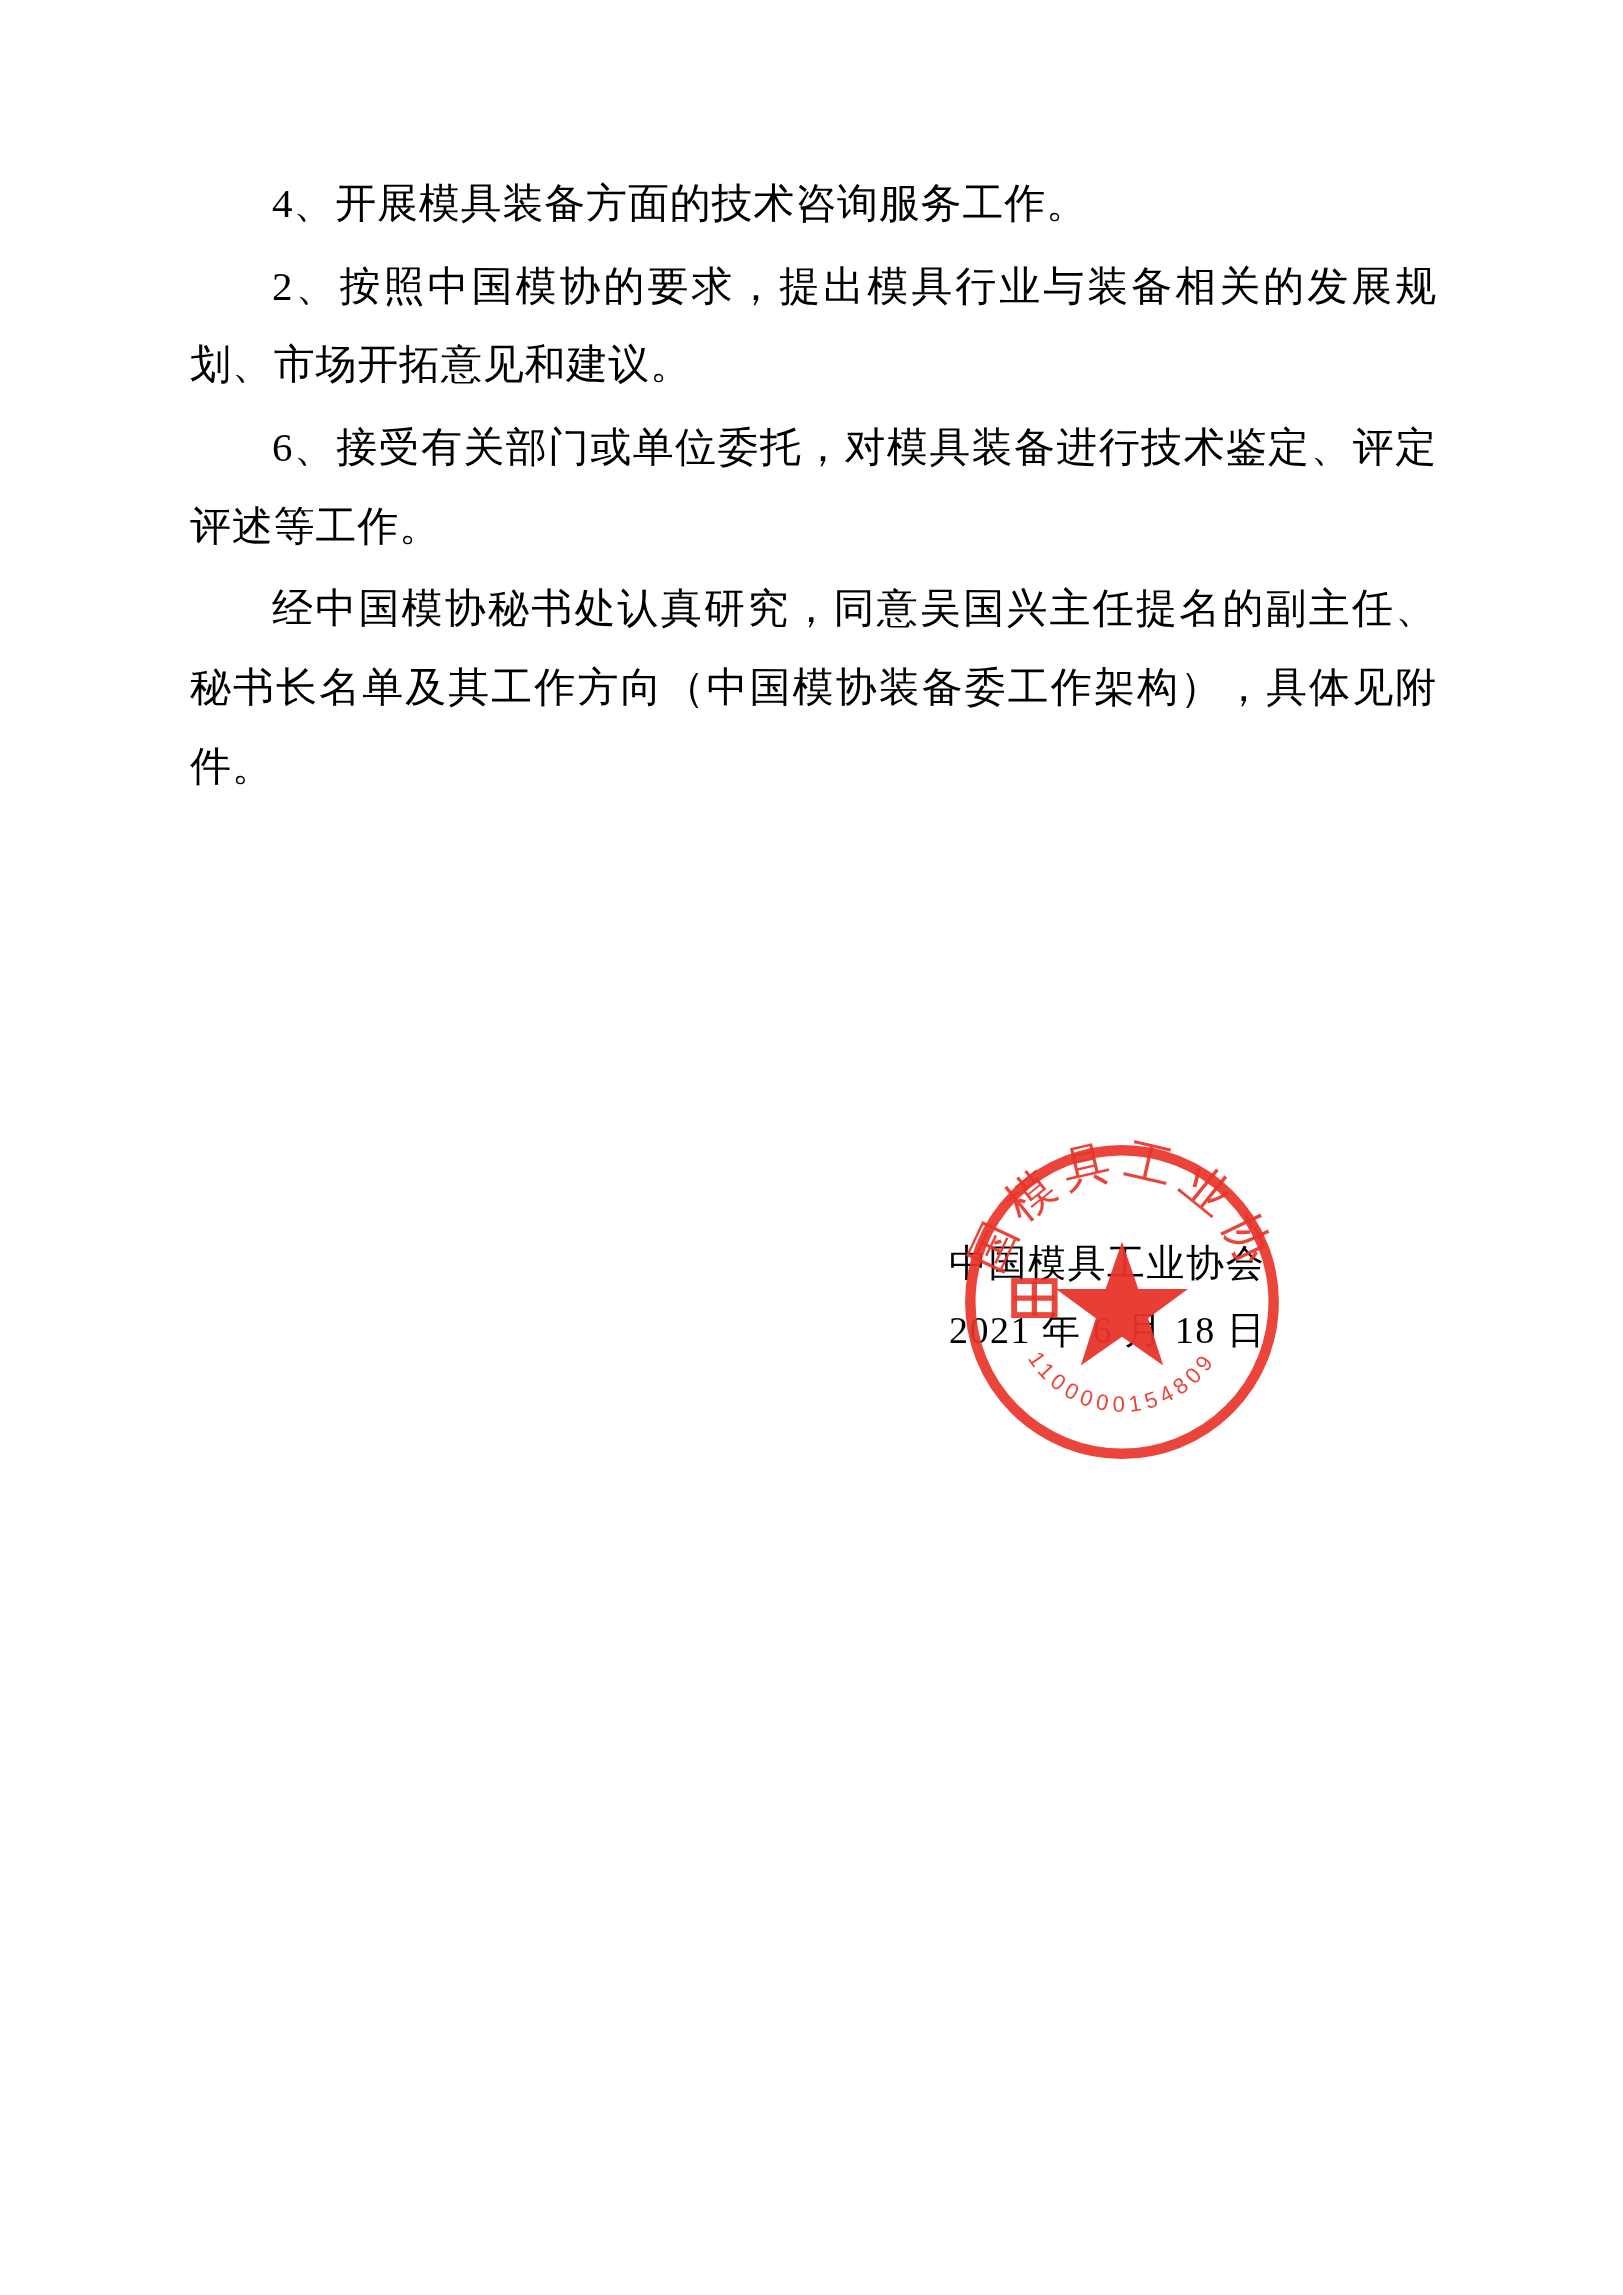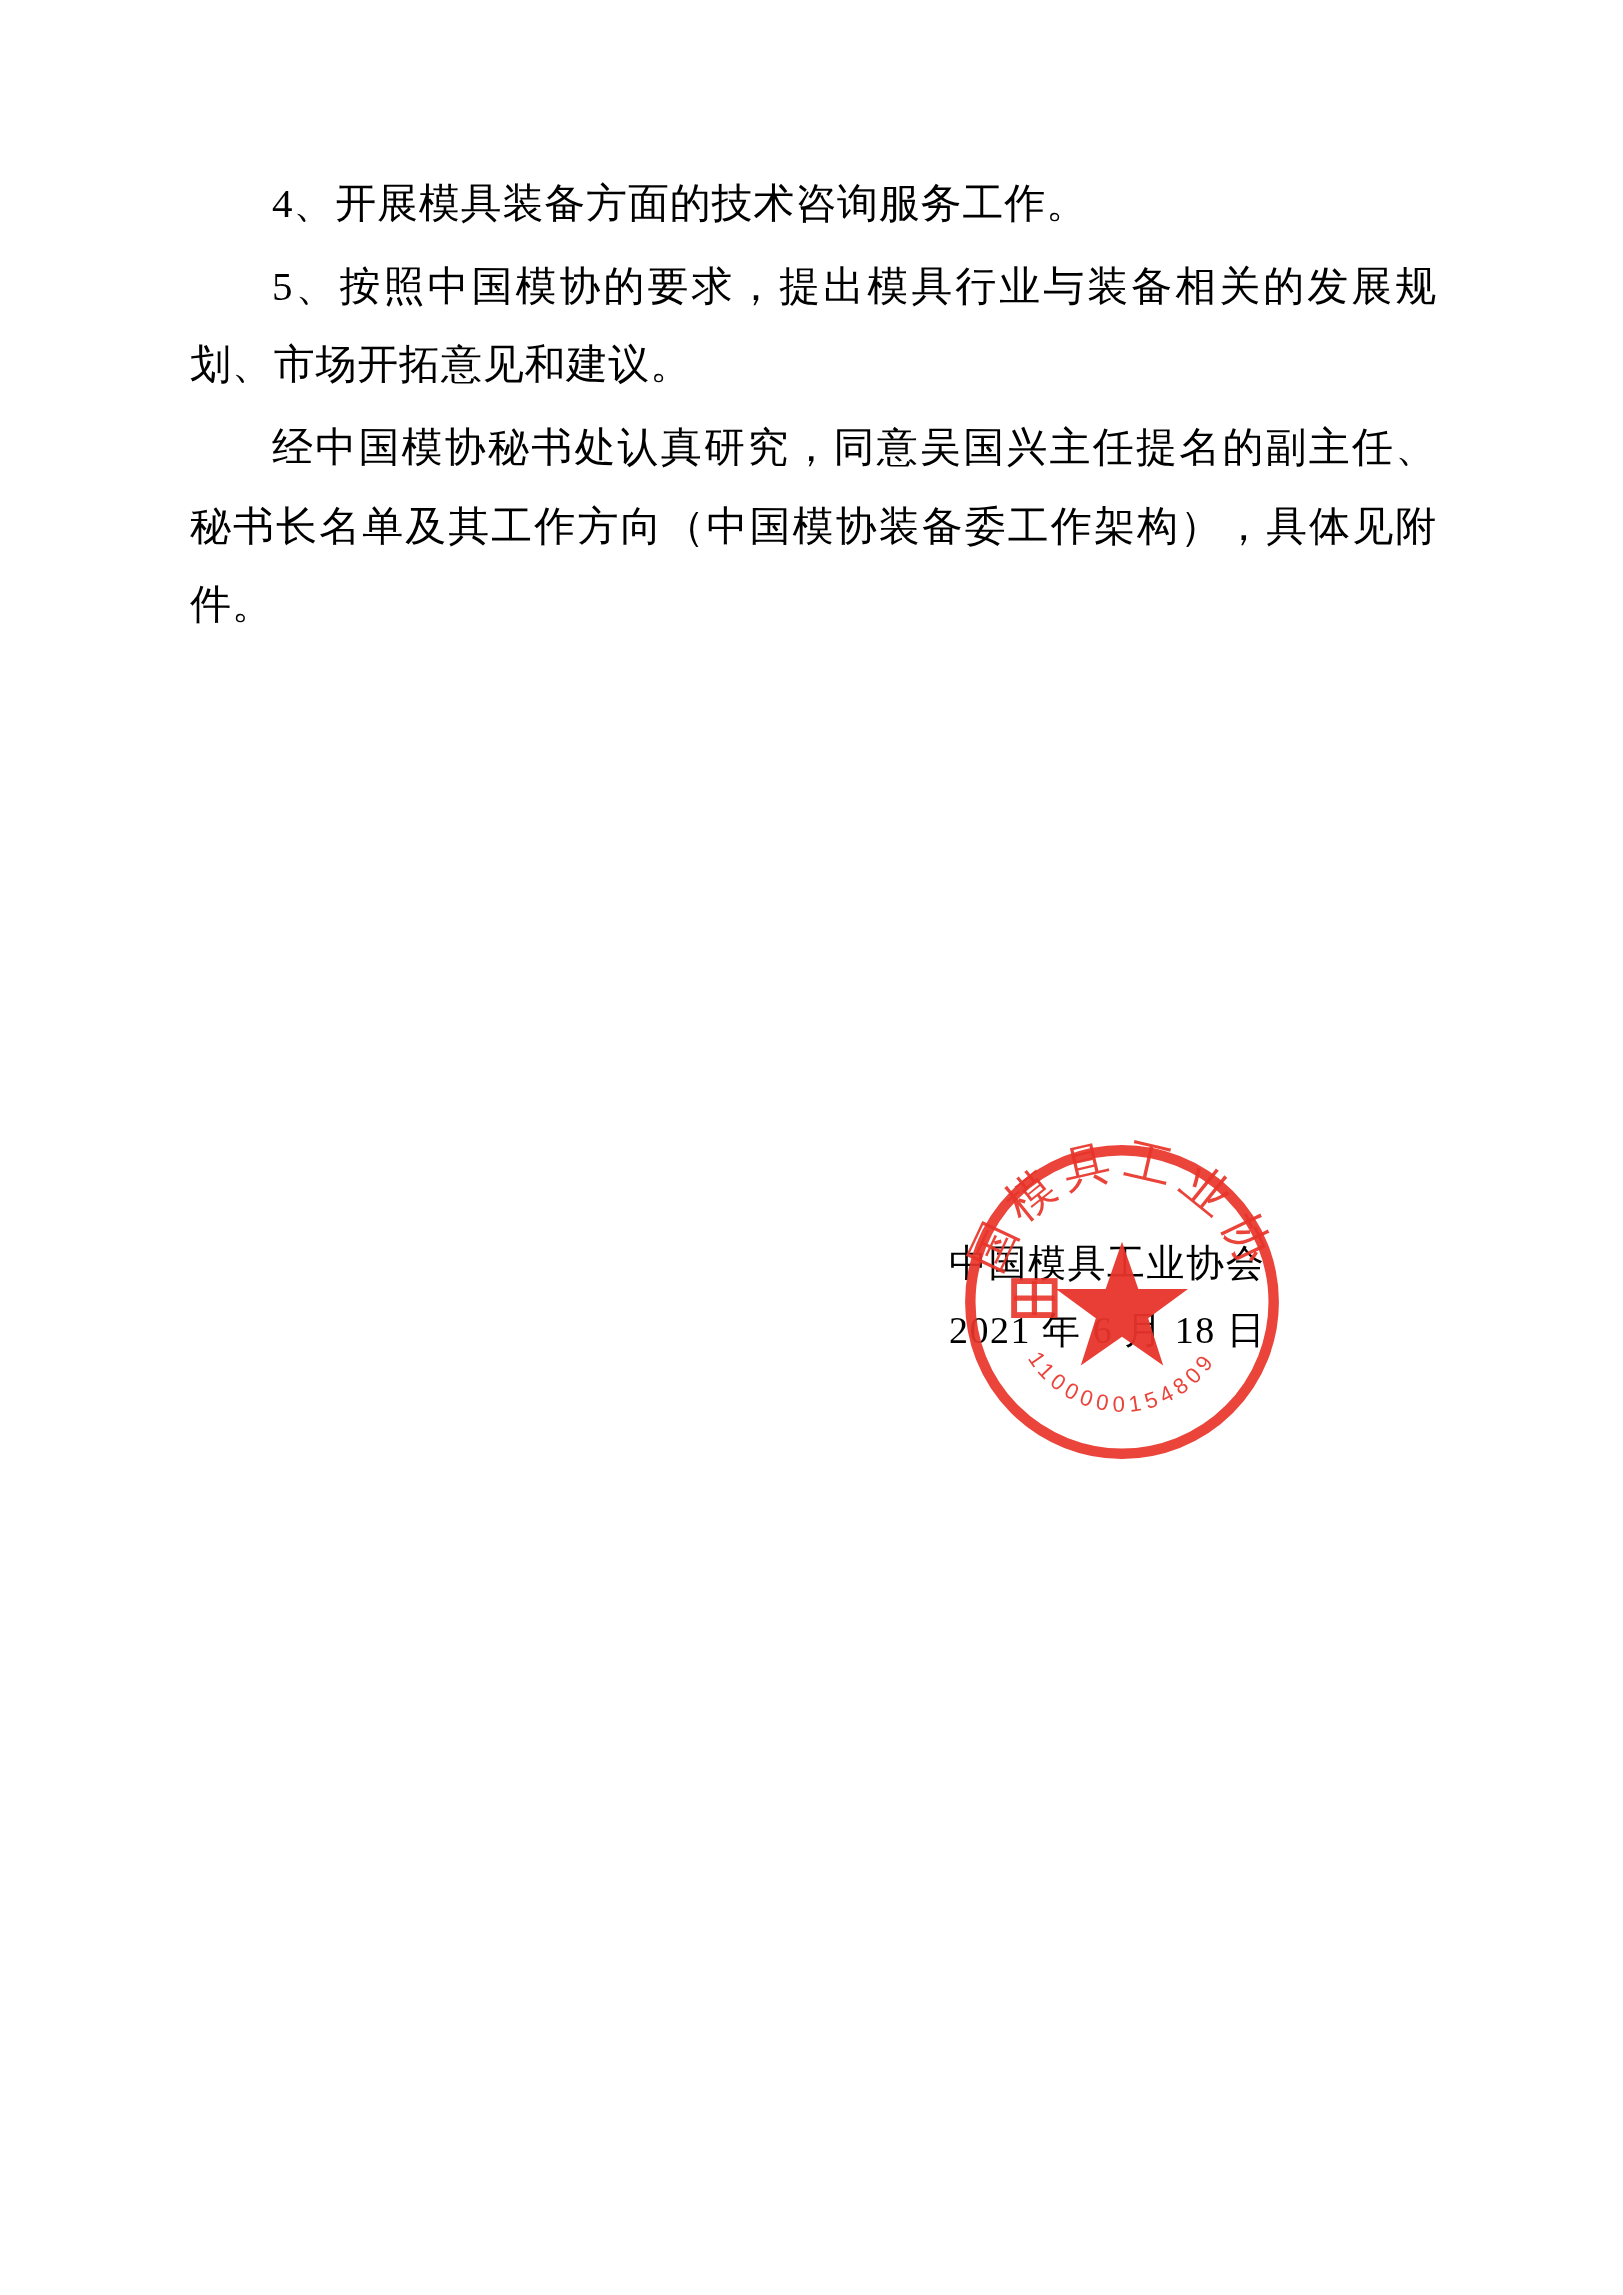--- a/index.html
+++ b/index.html
@@ -65,21 +65,22 @@
     height: 100%;
   }
 </style>
 </head>
 <body>
 
 <div class="page">
 
   <div class="doc-body">
     <p class="para indent">4、开展模具装备方面的技术咨询服务工作。</p>
-    <p class="para indent">5、按照中国模协的要求，提出模具行业与装备相关的发展规划、市场开拓意见和建议。</p>
+    <p class="para indent">2、按照中国模协的要求，提出模具行业与装备相关的发展规划、市场开拓意见和建议。</p>
+    <p class="para indent">6、接受有关部门或单位委托，对模具装备进行技术鉴定、评定评述等工作。</p>
     <p class="para indent">经中国模协秘书处认真研究，同意吴国兴主任提名的副主任、秘书长名单及其工作方向（中国模协装备委工作架构），具体见附件。</p>
   </div>
 
   <div class="signature-block">
     <div class="sig-line">中国模具工业协会</div>
     <div class="sig-line">2021 年 6 月 18 日</div>
   </div>
 
   <div class="stamp">
     <svg viewBox="0 0 520 520" xmlns="http://www.w3.org/2000/svg">

